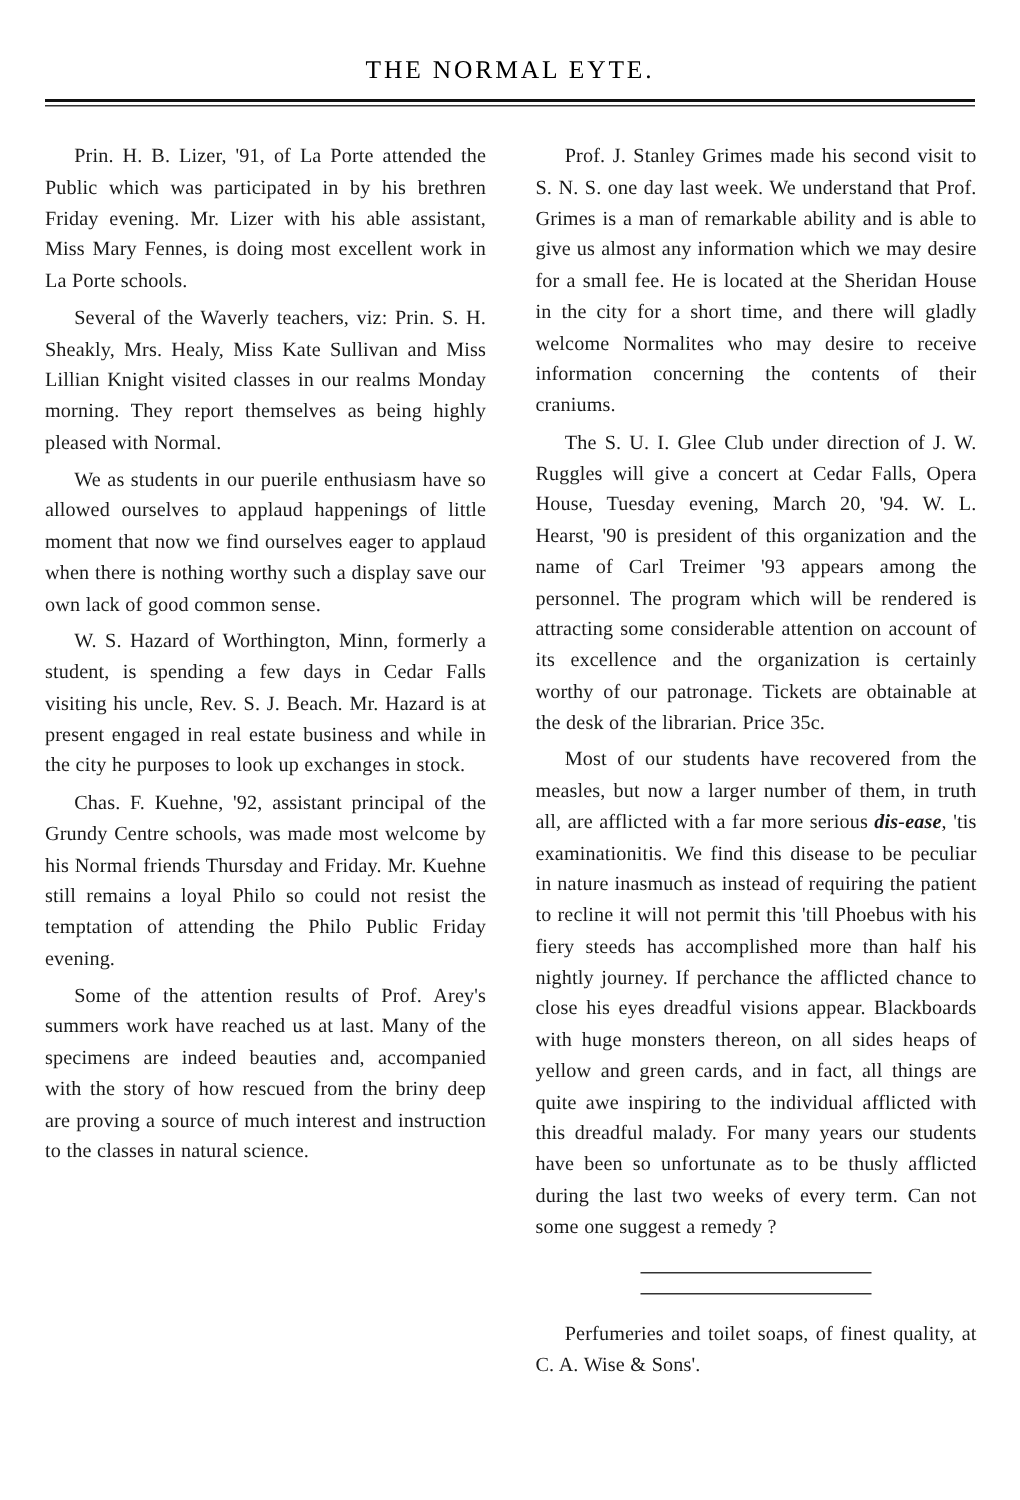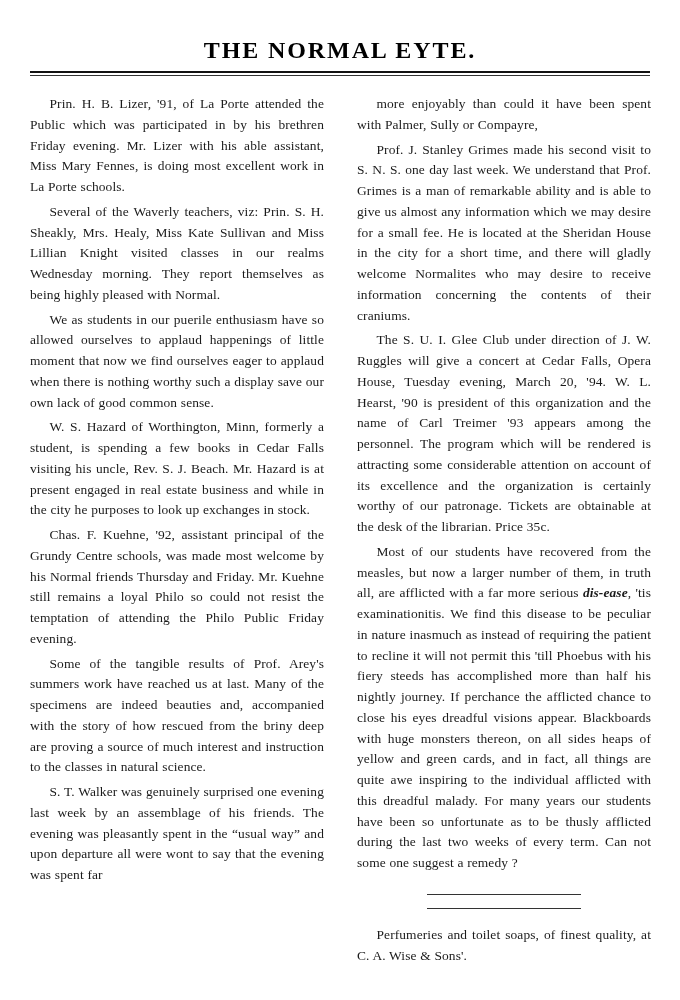--- a/index.html
+++ b/index.html
@@ -23,22 +23,22 @@
     padding: 0;
   }
 
   
   .masthead {
     text-align: center;
     padding-top: 38px;
   }
   .masthead-title {
     font-family: "Liberation Serif", "DejaVu Serif", serif;
-    font-weight: bold;
-    font-size: 24px;
+    font-weight: normal;
+    font-size: 17px;
     letter-spacing: 1.9px;
     color: #000;
     display: inline-block;
     line-height: 1;
   }
 
   .rule-double {
     margin: 9px 30px 0 30px;
     height: 5px;
     border-top: 2.6px solid #111;
@@ -97,30 +97,28 @@
   <div class="masthead">
     <div class="masthead-title">THE NORMAL EYTE.</div>
   </div>
 
   <div class="rule-double"></div>
 
   <div class="columns">
 
     <div class="col col-left">
       <p class="para">Prin. H. B. Lizer, '91, of La Porte attended the Public which was participated in by his brethren Friday evening. Mr. Lizer with his able assistant, Miss Mary Fennes, is doing most excellent work in La Porte schools.</p>
-      <p class="para">Several of the Waverly teachers, viz: Prin. S. H. Sheakly, Mrs. Healy, Miss Kate Sullivan and Miss Lillian Knight visited classes in our realms Wednesday morning. They report themselves as being highly pleased with Normal.</p>
+      <p class="para">Several of the Waverly teachers, viz: Prin. S. H. Sheakly, Mrs. Healy, Miss Kate Sullivan and Miss Lillian Knight visited classes in our realms Monday morning. They report themselves as being highly pleased with Normal.</p>
       <p class="para">We as students in our puerile enthusiasm have so allowed ourselves to applaud happenings of little moment that now we find ourselves eager to applaud when there is nothing worthy such a display save our own lack of good common sense.</p>
-      <p class="para">W. S. Hazard of Worthington, Minn, formerly a student, is spending a few books in Cedar Falls visiting his uncle, Rev. S. J. Beach. Mr. Hazard is at present engaged in real estate business and while in the city he purposes to look up exchanges in stock.</p>
+      <p class="para">W. S. Hazard of Worthington, Minn, formerly a student, is spending a few days in Cedar Falls visiting his uncle, Rev. S. J. Beach. Mr. Hazard is at present engaged in real estate business and while in the city he purposes to look up exchanges in stock.</p>
       <p class="para">Chas. F. Kuehne, '92, assistant principal of the Grundy Centre schools, was made most welcome by his Normal friends Thursday and Friday. Mr. Kuehne still remains a loyal Philo so could not resist the temptation of attending the Philo Public Friday evening.</p>
-      <p class="para">Some of the tangible results of Prof. Arey's summers work have reached us at last. Many of the specimens are indeed beauties and, accompanied with the story of how rescued from the briny deep are proving a source of much interest and instruction to the classes in natural science.</p>
-      <p class="para">S. T. Walker was genuinely surprised one evening last week by an assemblage of his friends. The evening was pleasantly spent in the “usual way” and upon departure all were wont to say that the evening was spent far</p>
+      <p class="para">Some of the attention results of Prof. Arey's summers work have reached us at last. Many of the specimens are indeed beauties and, accompanied with the story of how rescued from the briny deep are proving a source of much interest and instruction to the classes in natural science.</p>
     </div>
 
     <div class="col col-right">
-      <p class="para">more enjoyably than could it have been spent with Palmer, Sully or Compayre,</p>
       <p class="para">Prof. J. Stanley Grimes made his second visit to S. N. S. one day last week. We understand that Prof. Grimes is a man of remarkable ability and is able to give us almost any information which we may desire for a small fee. He is located at the Sheridan House in the city for a short time, and there will gladly welcome Normalites who may desire to receive information concerning the contents of their craniums.</p>
       <p class="para">The S. U. I. Glee Club under direction of J. W. Ruggles will give a concert at Cedar Falls, Opera House, Tuesday evening, March 20, '94. W. L. Hearst, '90 is president of this organization and the name of Carl Treimer '93 appears among the personnel. The program which will be rendered is attracting some considerable attention on account of its excellence and the organization is certainly worthy of our patronage. Tickets are obtainable at the desk of the librarian. Price 35c.</p>
 
       <p class="para"><span>Most of our students have recovered from the measles, but now a larger number of them, in truth all, are afflicted with a far more serious </span><i>dis-ease</i><span>, 'tis examinationitis. We find this disease to be peculiar in nature inasmuch as instead of requiring the patient to recline it will not permit this 'till Phoebus with his fiery steeds has accomplished more than half his nightly journey. If perchance the afflicted chance to close his eyes dreadful visions appear. Blackboards with huge monsters thereon, on all sides heaps of yellow and green cards, and in fact, all things are quite awe inspiring to the individual afflicted with this dreadful malady. For many years our students have been so unfortunate as to be thusly afflicted during the last two weeks of every term. Can not some one suggest a remedy ?</span></p>
 
       <div class="ad-block ad-gap-top">
         <div class="ad-rule"></div>
         <div class="ad-rule"></div>
         <p class="para">Perfumeries and toilet soaps, of finest quality, at C. A. Wise &amp; Sons'.</p>
       </div>

